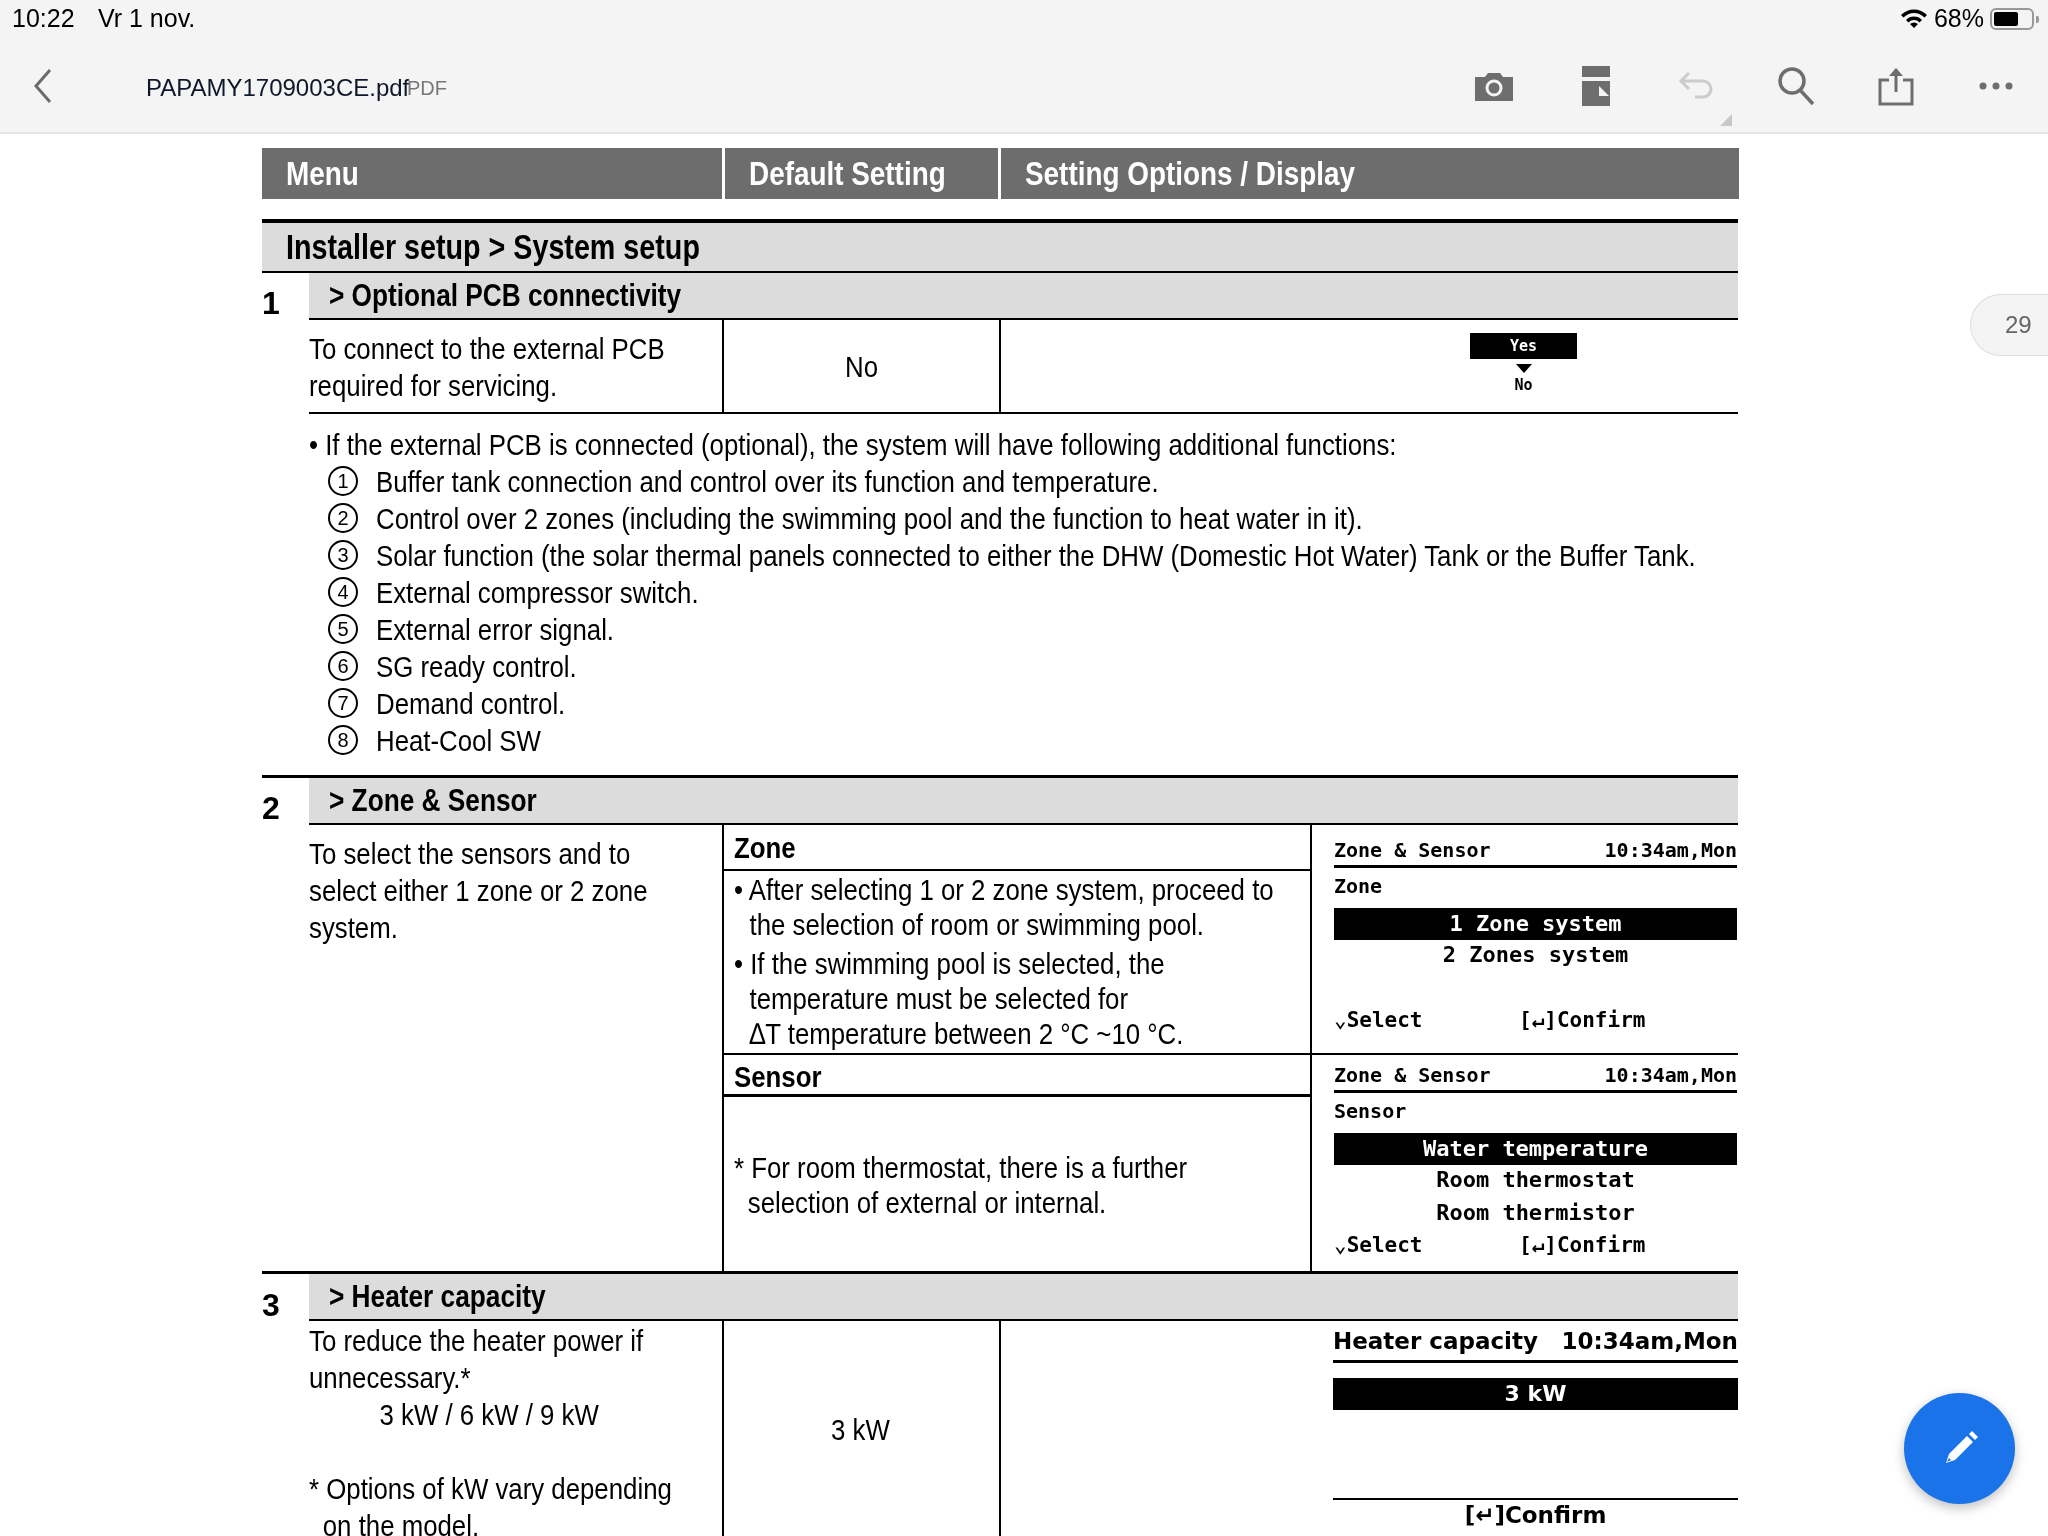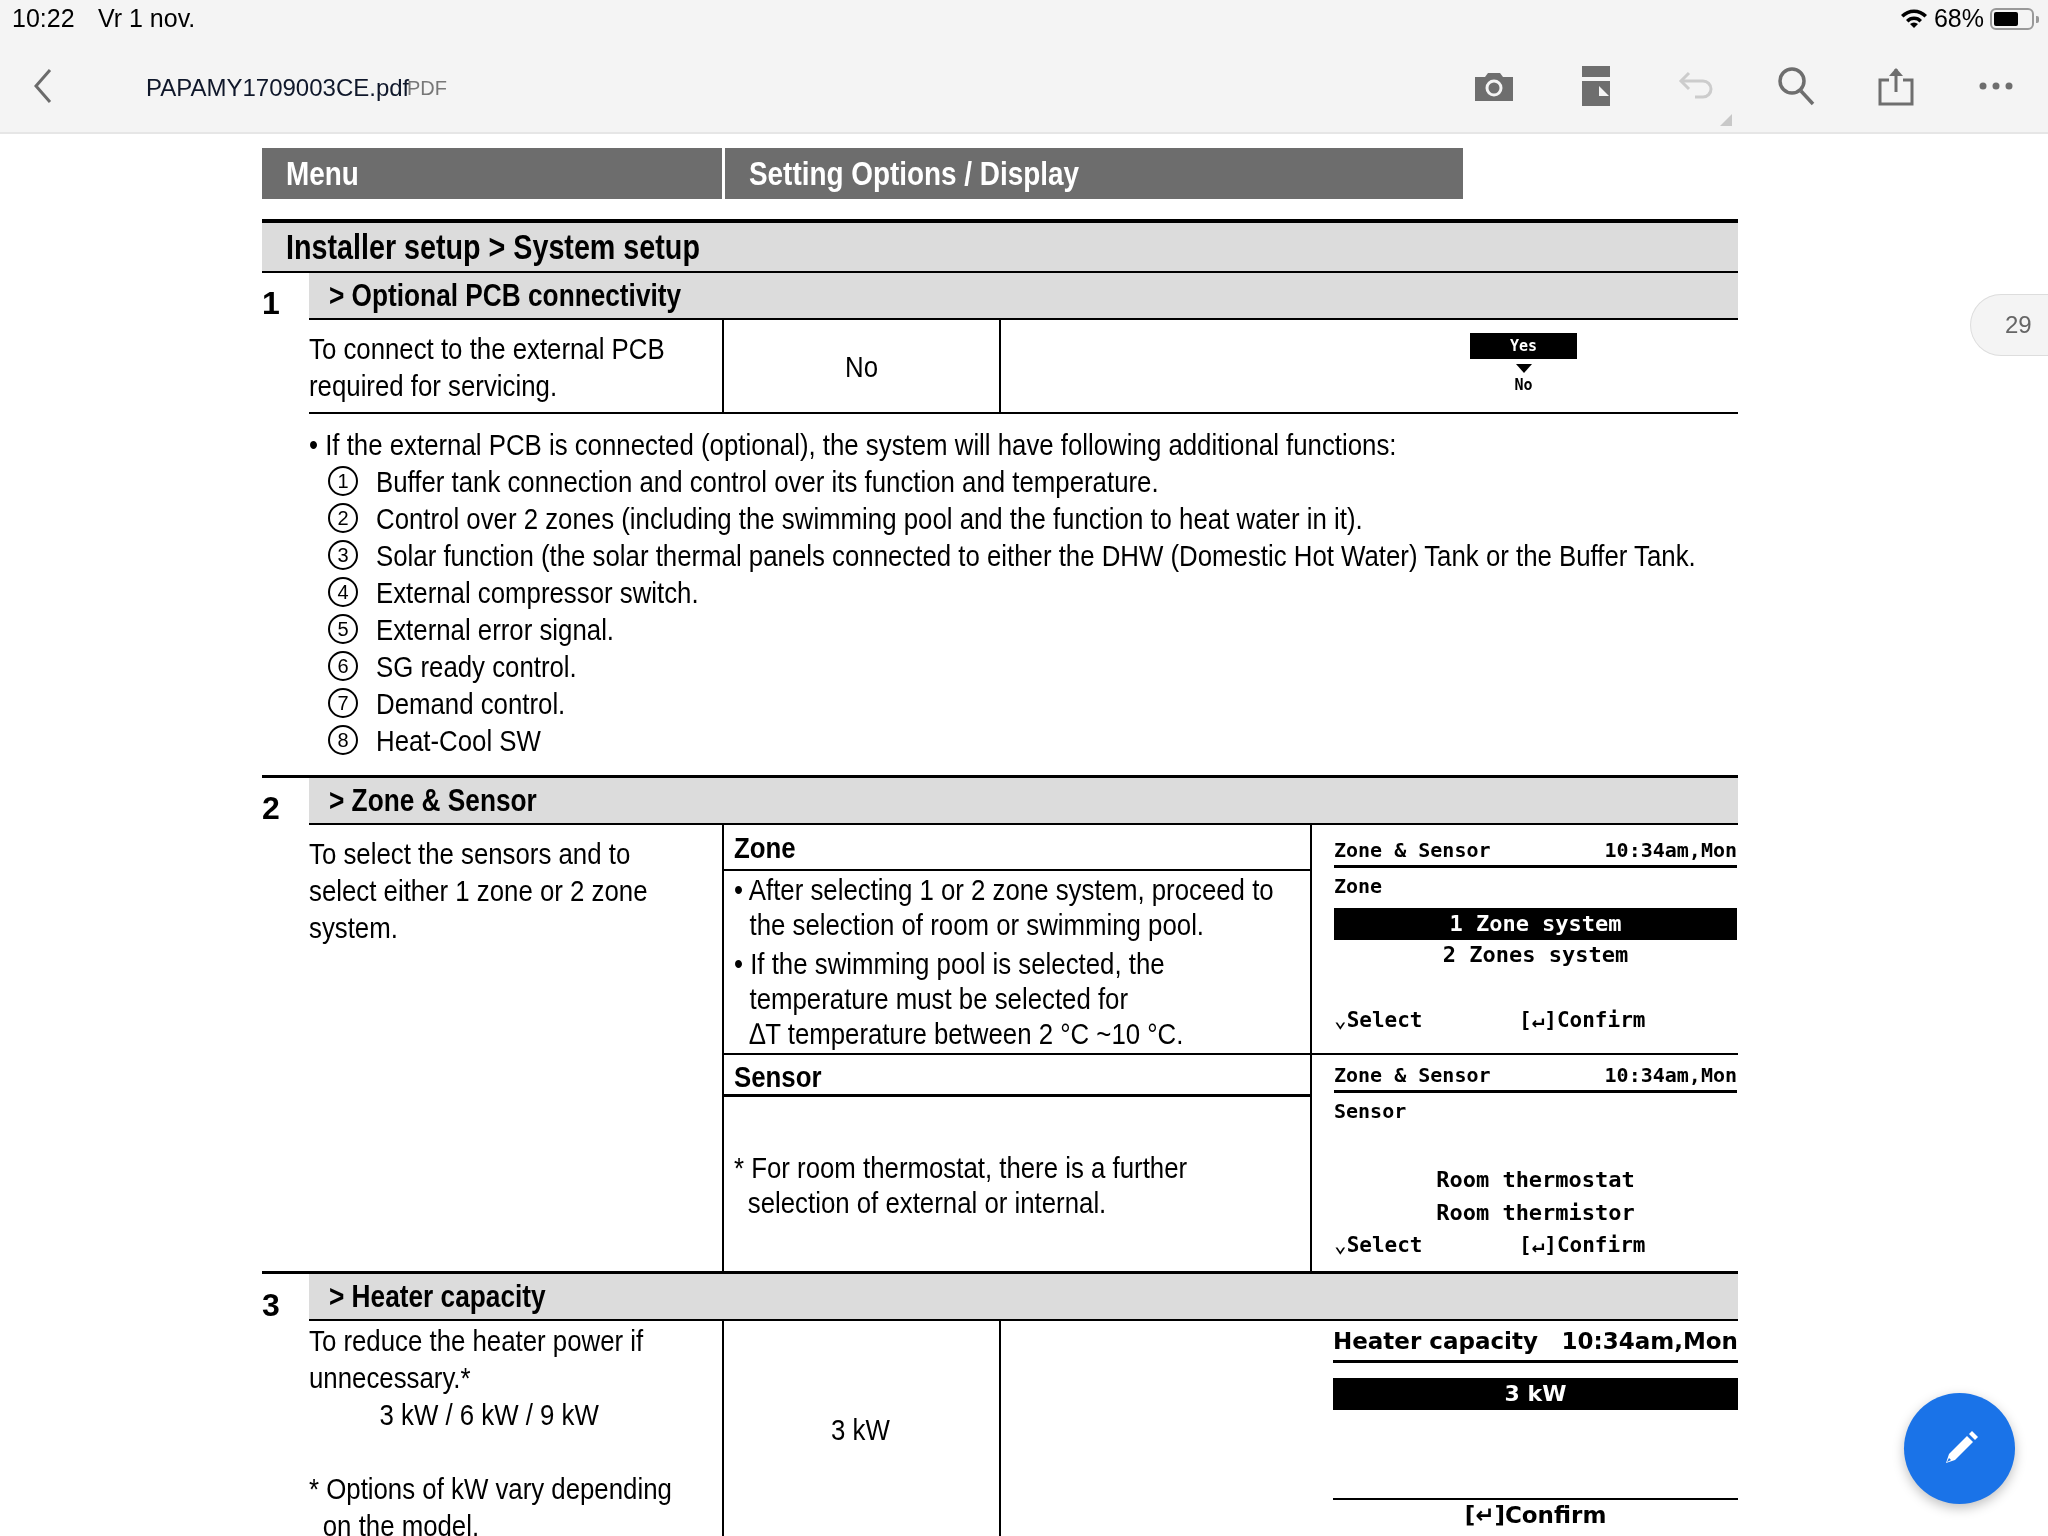--- a/index.html
+++ b/index.html
@@ -119,20 +119,21 @@
         <circle cx="18" cy="5" r="3.5" fill="#6e6e6e"></circle>
         <circle cx="31" cy="5" r="3.5" fill="#6e6e6e"></circle>
       </svg>
   </div>
 </div>
 
 <div>
 
   <div class="hdr-row">
     <div class="hdr-cell" style="width:460px;"><span>Menu</span></div>
+    <div class="hdr-cell" style="width:273px; margin-left:3px;"><span>Default Setting</span></div>
     <div class="hdr-cell" style="width:738px; margin-left:3px;"><span>Setting Options / Display</span></div>
   </div>
 
   <div class="hline" style="left:262px; top:219px; width:1476px; height:4px;"></div>
   <div class="section-bar" style="left:262px; top:223px; width:1476px; height:48px; font-size:35px; line-height:48px; padding-left:24px;"><span>Installer setup &gt; System setup</span></div>
   <div class="hline" style="left:262px; top:271px; width:1476px; height:2px;"></div>
 
   <div class="num" style="left:262px; top:285px;">1</div>
   <div class="section-bar" style="left:309px; top:273px; width:1429px; height:45px; font-size:32px; line-height:45px; padding-left:20px;"><span>&gt; Optional PCB connectivity</span></div>
   <div class="hline" style="left:309px; top:318px; width:1429px; height:2px;"></div>
@@ -206,20 +207,21 @@
     <span class="c">* For room thermostat, there is a further</span><br>
     <span class="c" style="padding-left:16px;">  selection of external or internal.</span>
   </div>
 
   <div class="lcd" style="left:1334px; top:1063px; width:403px; height:205px;">
     <div class="lcd-head">
       <span>Zone &amp; Sensor</span>
       <span>10:34am,Mon</span>
     </div>
     <div class="lcd-sub" style="top:36px;">Sensor</div>
+    <div class="lcd-sel" style="top:70px;">Water temperature</div>
     <div class="lcd-opt" style="top:104px;">Room thermostat</div>
     <div class="lcd-opt" style="top:137px;">Room thermistor</div>
     <div class="lcd-foot" style="top:170px;">
       <span style="width:185px;">⌄Select</span>
       <span>[↵]Confirm</span>
     </div>
   </div>
 
   <div class="hline" style="left:262px; top:1271px; width:1476px; height:3px;"></div>
   <div class="num" style="left:262px; top:1287px;">3</div>

